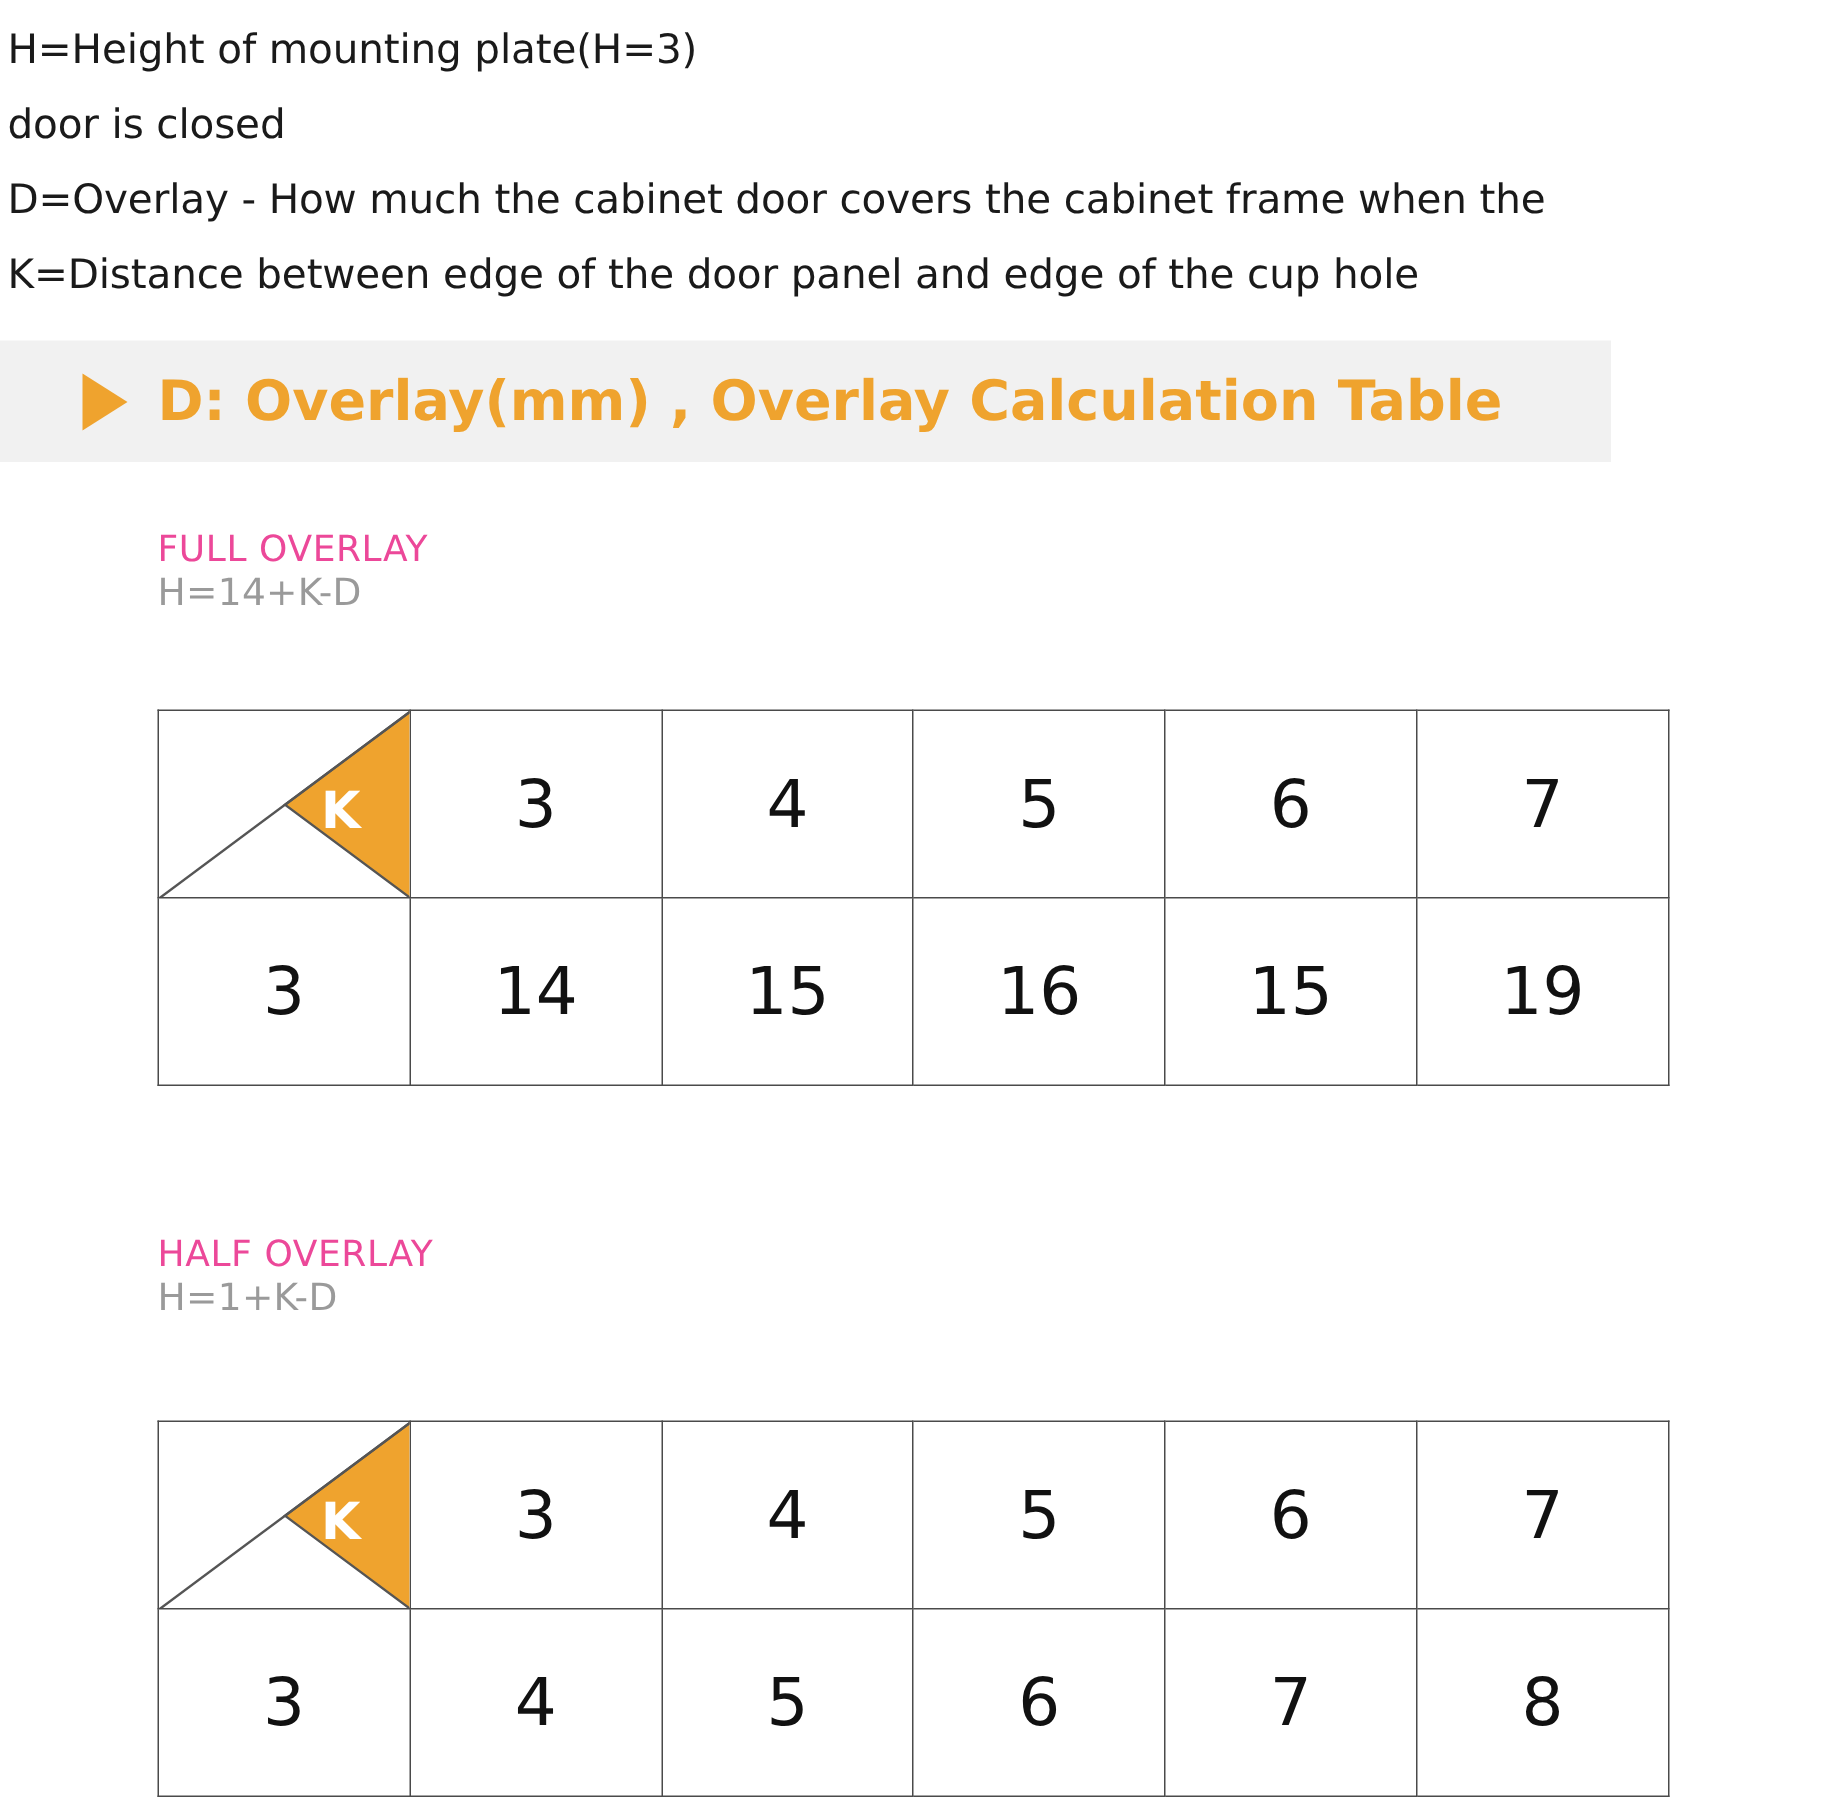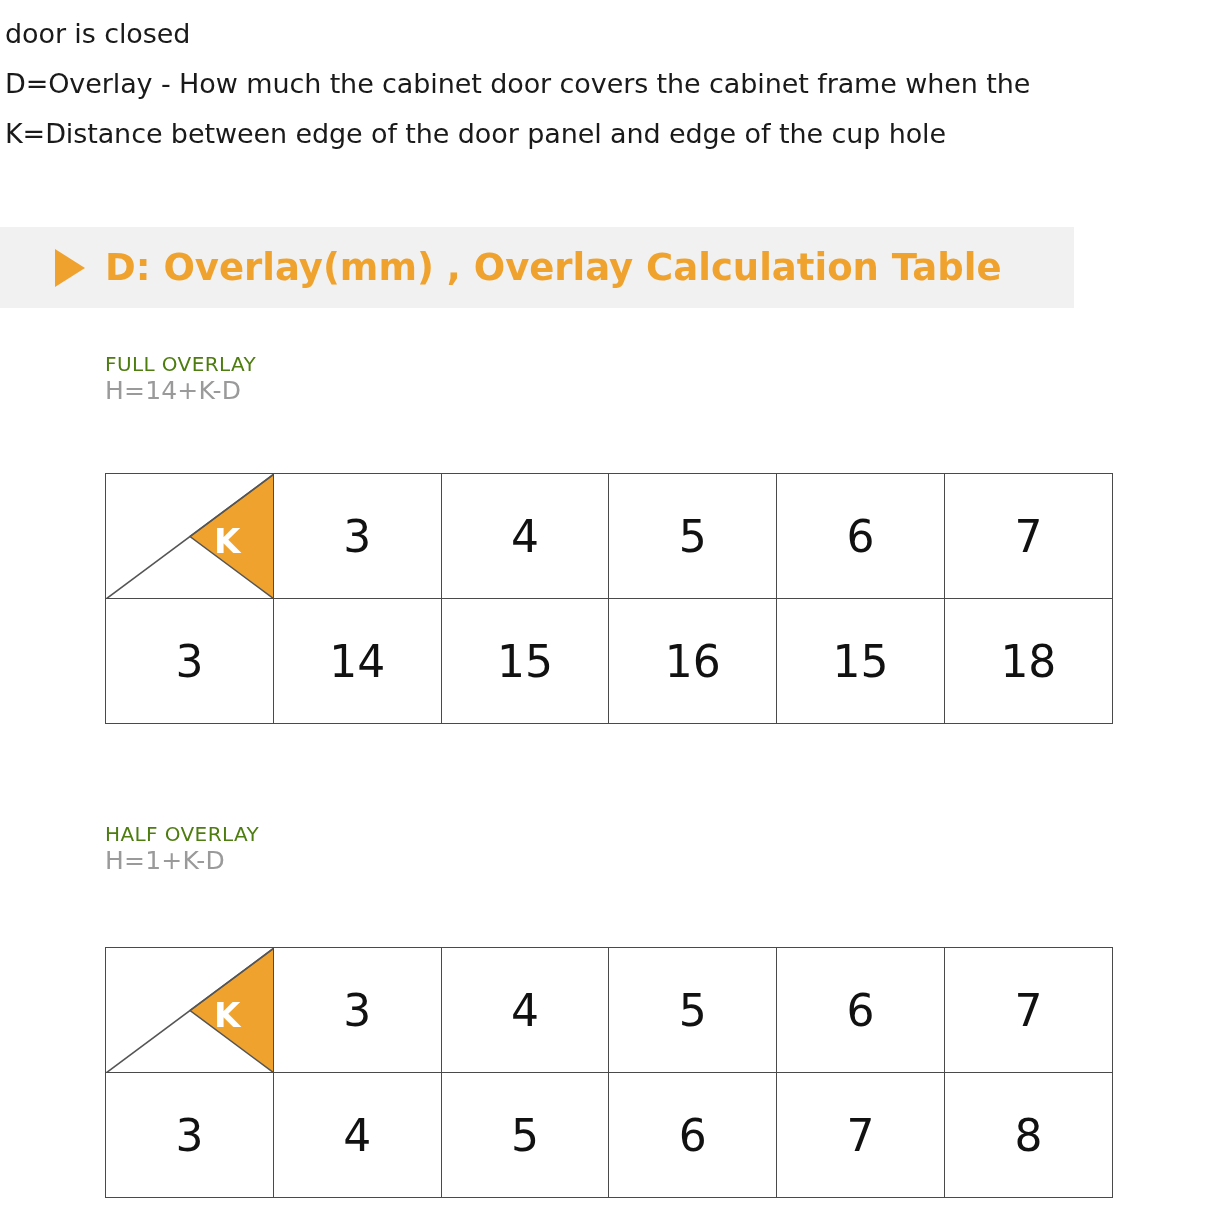--- a/index.html
+++ b/index.html
@@ -53,22 +53,22 @@
     font-size: 37px;
     font-weight: bold;
     color: #efa32e;
     letter-spacing: 0px;
     white-space: nowrap;
   }
 
   
   .block { position: absolute; left: 105px; }
   .block-title {
-    font-size: 20px;
-    color: #4d7c0f;
+    font-size: 24px;
+    color: #ec4899;
     letter-spacing: 0.4px;
     white-space: nowrap;
   }
   .block-formula {
     font-size: 25px;
     color: #9a9a9a;
     margin-top: 0;
     letter-spacing: 0.2px;
     white-space: nowrap;
   }
@@ -112,20 +112,21 @@
     background: #c4c4c4;
     color: #ffffff;
     font-size: 44px;
     font-weight: normal;
   }
 </style>
 </head>
 <body>
 
 <div class="defs">
+  <div class="def-line">H=Height of mounting plate(H=3)</div>
   <div class="def-line">door is closed</div>
   <div class="def-line">D=Overlay - How much the cabinet door covers the cabinet frame when the</div>
   <div class="def-line">K=Distance between edge of the door panel and edge of the cup hole</div>
 </div>
 
 <div class="banner">
   <span class="banner-arrow"></span>
   <span class="banner-title">D: Overlay(mm) , Overlay Calculation Table</span>
 </div>
 
@@ -152,21 +153,21 @@
       <td>5</td>
       <td>6</td>
       <td>7</td>
     </tr>
     <tr>
       <td class="row-head-cell">3</td>
       <td>14</td>
       <td>15</td>
       <td>16</td>
       <td>15</td>
-      <td>18</td>
+      <td>19</td>
     </tr>
   </tbody>
     </table>
 </div>
 
 <div class="block" style="top:822px;">
   <div class="block-title">HALF OVERLAY</div>
   <div class="block-formula">H=1+K-D</div>
 </div>
 

